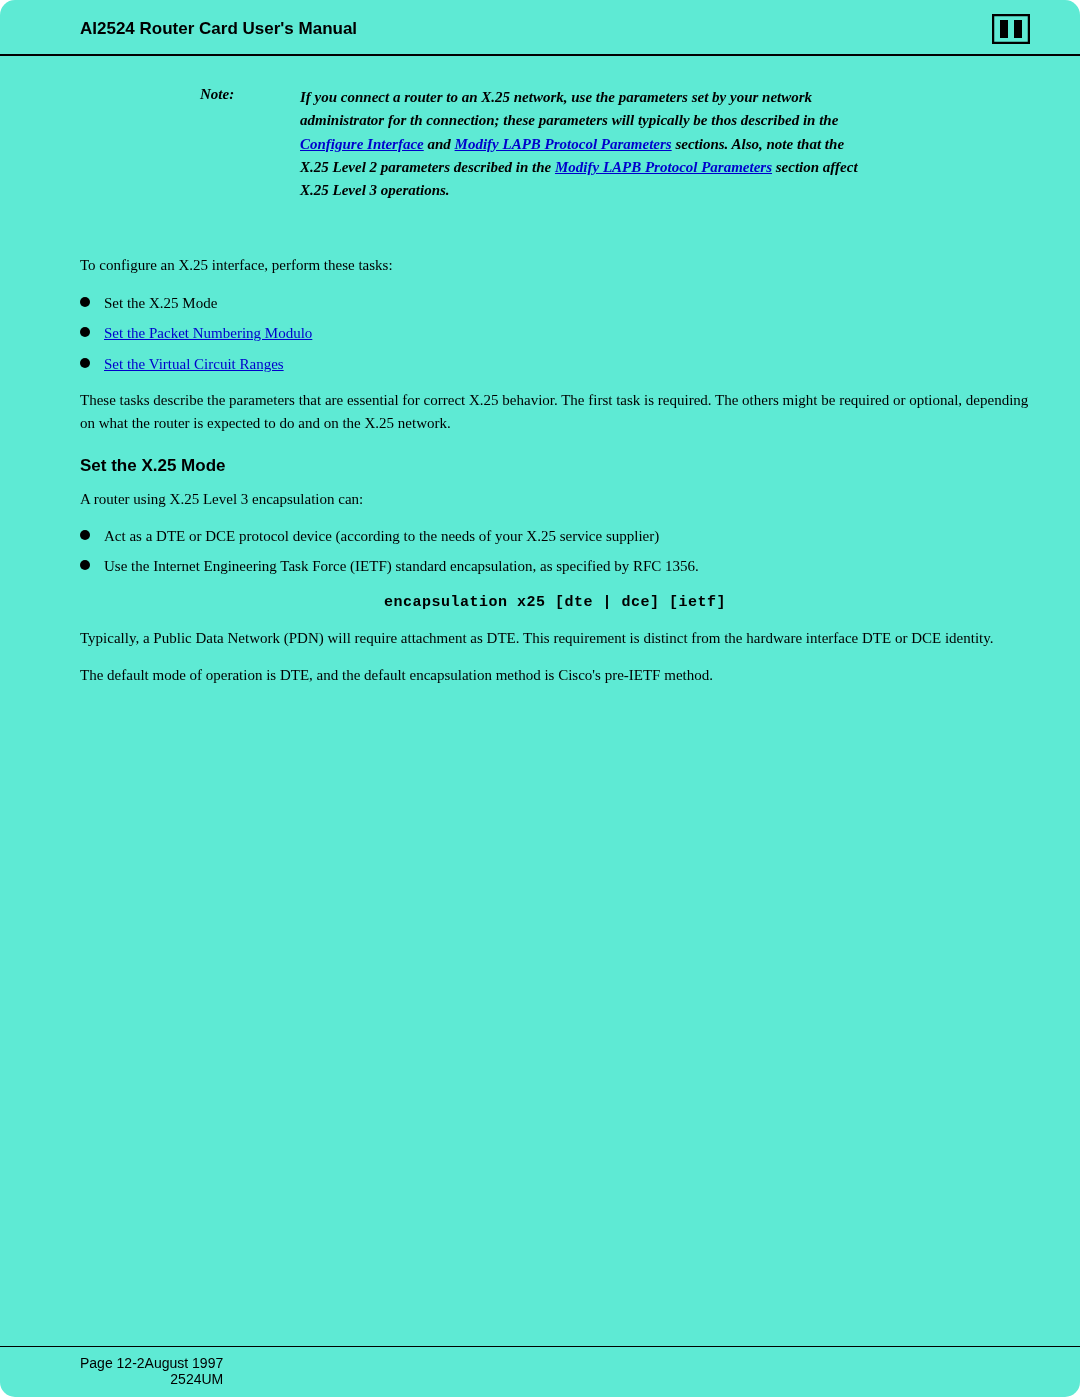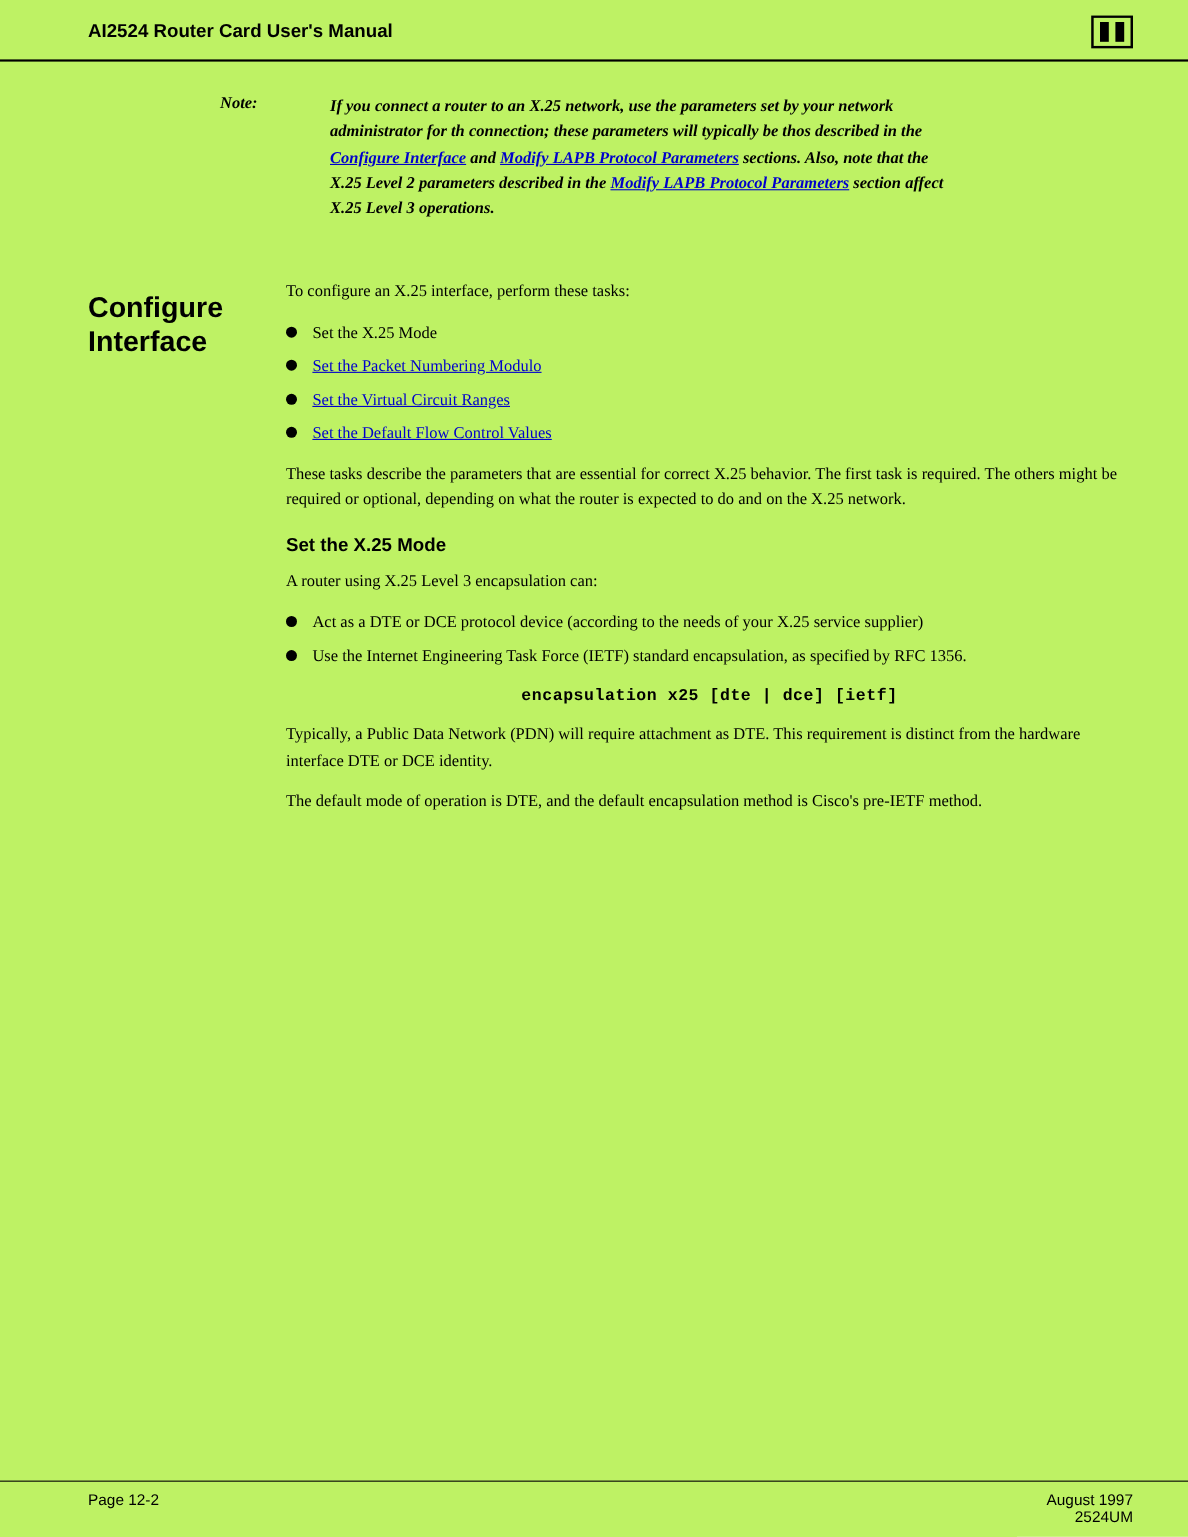--- a/index.html
+++ b/index.html
@@ -10,24 +10,25 @@
       color: #000;
       background: #fff;
       width: 1080px;
       min-height: 1397px;
       position: relative;
     }
 
     .page {
       width: 1080px;
       min-height: 1397px;
-      background: #bef264;
+      background: #5eead4;
       position: relative;
       display: flex;
       flex-direction: column;
+      border-radius: 15px;
     }
 
     
     .header {
       display: flex;
       justify-content: space-between;
       align-items: center;
       padding: 14px 50px 10px 80px;
       border-bottom: 2.5px solid #000;
     }
@@ -154,21 +155,21 @@
       font-weight: bold;
       text-align: center;
       margin: 16px 0;
       letter-spacing: 0.5px;
     }
 
     
     .footer {
       border-top: 1.5px solid #000;
       display: flex;
-      justify-content: space-between;
+      justify-content: flex-start;
       padding: 8px 50px 10px 80px;
       font-size: 14px;
       font-family: Arial, Helvetica, sans-serif;
     }
 
     .footer-right {
       text-align: right;
     }
   </style>
 </head>
@@ -189,45 +190,35 @@
   <div class="content">
 
     <div class="note-section">
       <span class="note-label">Note:</span>
       <div class="note-text">
         If you connect a router to an X.25 network, use the parameters set by your network administrator for th connection; these parameters will typically be thos described in the <a>Configure Interface</a> and <a>Modify LAPB Protocol Parameters</a> sections. Also, note that the X.25 Level 2 parameters described in the <a>Modify LAPB Protocol Parameters</a> section affect X.25 Level 3 operations.
       </div>
     </div>
 
     <div class="two-col">
-      <div class="left-col">
-        <div class="section-heading">
-          <span>Configure</span><br>
-          <span>Interface</span>
-        </div>
-      </div>
       <div class="right-col">
         <p class="body-text">To configure an X.25 interface, perform these tasks:</p>
 
         <ul class="bullet-list">
           <li>
             <span class="bullet-dot"></span>
             <span>Set the X.25 Mode</span>
           </li>
           <li>
             <span class="bullet-dot"></span>
             <a>Set the Packet Numbering Modulo</a>
           </li>
           <li>
             <span class="bullet-dot"></span>
             <a>Set the Virtual Circuit Ranges</a>
-          </li>
-          <li>
-            <span class="bullet-dot"></span>
-            <a>Set the Default Flow Control Values</a>
           </li>
         </ul>
 
         <p class="body-text">These tasks describe the parameters that are essential for correct X.25 behavior. The first task is required. The others might be required or optional, depending on what the router is expected to do and on the X.25 network.</p>
 
         <h3 class="sub-heading">Set the X.25 Mode</h3>
 
         <p class="body-text">A router using X.25 Level 3 encapsulation can:</p>
 
         <ul class="bullet-list">

